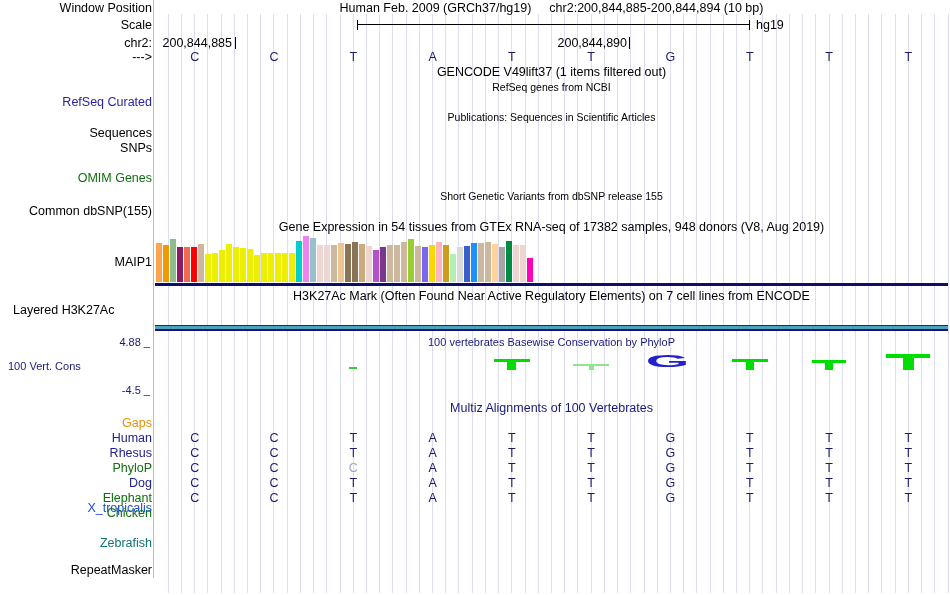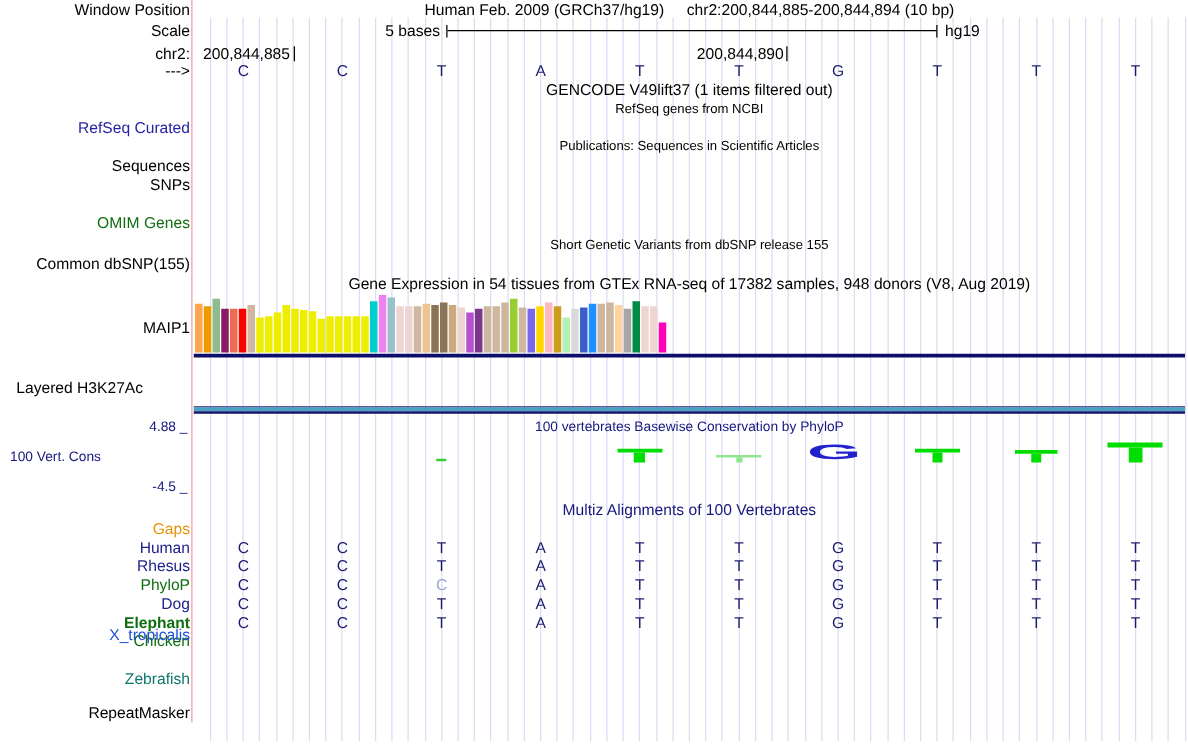--- a/index.html
+++ b/index.html
@@ -99,21 +99,20 @@
       <div class="gridline" style="left: 947.5px; background: rgb(220, 220, 245);"></div>
     </div>
   <div class="pinkline"></div>
 
   <div class="abs lblcol fs12" style="top:2px">Window Position</div>
   <div class="abs ctr fs12" style="top:2px">
     <span>Human Feb. 2009 (GRCh37/hg19)</span><span style="display:inline-block;width:18px"></span><span>chr2:200,844,885-200,844,894 (10 bp)</span>
   </div>
 
   <div class="abs lblcol fs12" style="top:19px">Scale</div>
-  <div class="abs fs12" style="left:155px;top:19px;width:197px;text-align:right">5 bases</div>
   <div class="scalebar">
       <div class="hline"></div>
     </div>
   <div class="abs fs12" style="left:756px;top:19px">hg19</div>
 
   <div class="abs lblcol fs12" style="top:37px">chr2:</div>
   <div class="abs fs12" style="left:60px;top:37px;width:172px;text-align:right">200,844,885</div>
   <div class="tick" style="left:235px;top:37px"></div>
   <div class="abs fs12" style="left:455px;top:37px;width:172px;text-align:right">200,844,890</div>
   <div class="tick" style="left:629px;top:37px"></div>
@@ -195,20 +194,21 @@
       <div class="gtexbar" style="left: 484.5px; width: 6px; top: 242px; height: 40px; background: rgb(205, 183, 158);"></div>
       <div class="gtexbar" style="left: 491.5px; width: 6px; top: 244px; height: 38px; background: rgb(255, 211, 155);"></div>
       <div class="gtexbar" style="left: 498.5px; width: 6px; top: 247px; height: 35px; background: rgb(166, 166, 166);"></div>
       <div class="gtexbar" style="left: 505.5px; width: 6px; top: 241px; height: 41px; background: rgb(0, 139, 69);"></div>
       <div class="gtexbar" style="left: 512.5px; width: 6px; top: 245px; height: 37px; background: rgb(238, 213, 210);"></div>
       <div class="gtexbar" style="left: 519.5px; width: 6px; top: 245px; height: 37px; background: rgb(238, 213, 210);"></div>
       <div class="gtexbar" style="left: 526.5px; width: 6px; top: 258px; height: 24px; background: rgb(255, 0, 187);"></div>
     </div>
   <div class="baseline-navy"></div>
 
+  <div class="abs ctr fs12" style="top:290px">H3K27Ac Mark (Often Found Near Active Regulatory Elements) on 7 cell lines from ENCODE</div>
   <div class="abs fs12" style="left:13px;top:304px">Layered H3K27Ac</div>
   <div class="h3kband">
       <div class="t1"></div>
       <div class="t2"></div>
       <div class="t3"></div>
     </div>
 
   <div class="abs navy fs11" style="left:0;width:150px;text-align:right;top:336px">4.88 _</div>
   <div class="abs ctr fs11 navy" style="top:336px">100 vertebrates Basewise Conservation by PhyloP</div>
   <div class="abs navy fs11" style="left:8px;top:360px">100 Vert. Cons</div>
@@ -268,21 +268,21 @@
       <div class="baseletter" style="left: 183.65px; top: 477px; color: rgb(27, 27, 110);">C</div>
       <div class="baseletter" style="left: 262.95px; top: 477px; color: rgb(27, 27, 110);">C</div>
       <div class="baseletter" style="left: 342.25px; top: 477px; color: rgb(27, 27, 110);">T</div>
       <div class="baseletter" style="left: 421.55px; top: 477px; color: rgb(27, 27, 110);">A</div>
       <div class="baseletter" style="left: 500.85px; top: 477px; color: rgb(27, 27, 110);">T</div>
       <div class="baseletter" style="left: 580.15px; top: 477px; color: rgb(27, 27, 110);">T</div>
       <div class="baseletter" style="left: 659.45px; top: 477px; color: rgb(27, 27, 110);">G</div>
       <div class="baseletter" style="left: 738.75px; top: 477px; color: rgb(27, 27, 110);">T</div>
       <div class="baseletter" style="left: 818.05px; top: 477px; color: rgb(27, 27, 110);">T</div>
       <div class="baseletter" style="left: 897.35px; top: 477px; color: rgb(27, 27, 110);">T</div>
-      <div class="abs lblcol fs12" style="top: 492px; color: rgb(15, 110, 15); font-weight: bold;">Elephant</div>
+      <div class="abs lblcol fs12" style="top: 492px; color: rgb(15, 110, 15);">Elephant</div>
       <div class="baseletter" style="left: 183.65px; top: 492px; color: rgb(27, 27, 110);">C</div>
       <div class="baseletter" style="left: 262.95px; top: 492px; color: rgb(27, 27, 110);">C</div>
       <div class="baseletter" style="left: 342.25px; top: 492px; color: rgb(27, 27, 110);">T</div>
       <div class="baseletter" style="left: 421.55px; top: 492px; color: rgb(27, 27, 110);">A</div>
       <div class="baseletter" style="left: 500.85px; top: 492px; color: rgb(27, 27, 110);">T</div>
       <div class="baseletter" style="left: 580.15px; top: 492px; color: rgb(27, 27, 110);">T</div>
       <div class="baseletter" style="left: 659.45px; top: 492px; color: rgb(27, 27, 110);">G</div>
       <div class="baseletter" style="left: 738.75px; top: 492px; color: rgb(27, 27, 110);">T</div>
       <div class="baseletter" style="left: 818.05px; top: 492px; color: rgb(27, 27, 110);">T</div>
       <div class="baseletter" style="left: 897.35px; top: 492px; color: rgb(27, 27, 110);">T</div>

